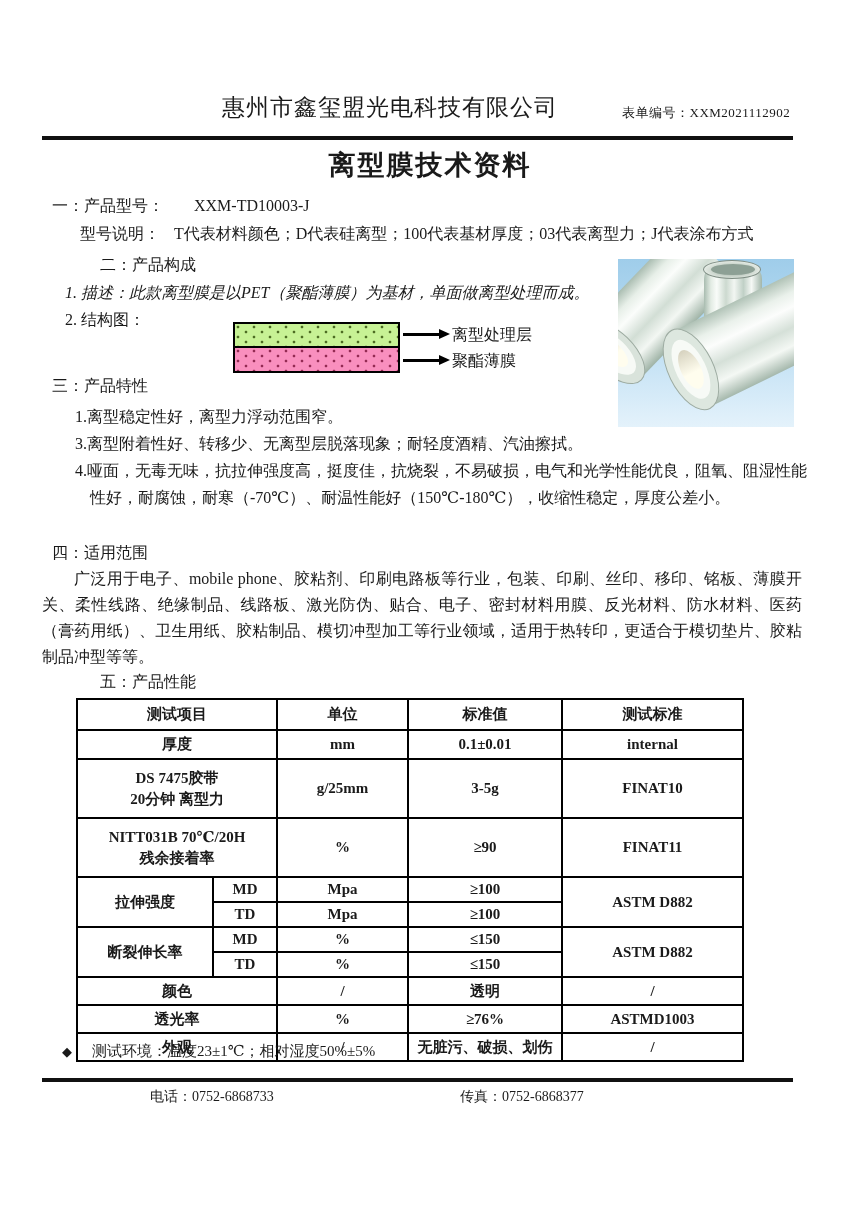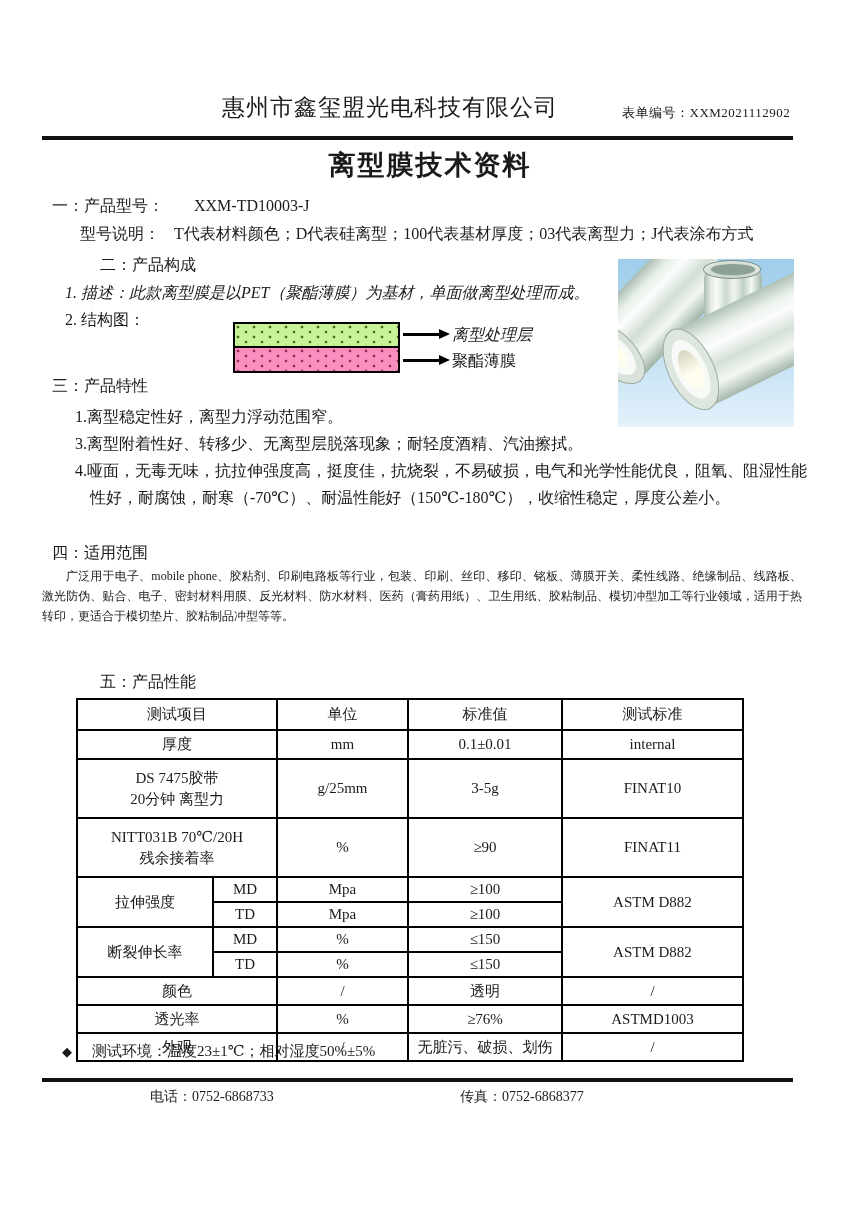--- a/index.html
+++ b/index.html
@@ -21,39 +21,39 @@
   .s1-model{margin-left:30px;}
   .s1-spec{top:224px;left:80px;}
   .s1-spec-text{margin-left:14px;}
   .s2-head{top:255px;left:52px;margin-left:48px;}
   .s2-item1{top:283px;left:65px;font-style:italic;}
   .s2-item2{top:310px;left:65px;}
   .s3-head{top:376px;left:52px;}
   .s3-items{top:403px;left:75px;width:742px;}
   .s3-items div{line-height:27px;padding-left:15px;text-indent:-15px;}
   .s4-head{top:543px;left:52px;}
-  .s4-para{top:566px;left:42px;width:760px;font-size:12px;line-height:20px;text-align:justify;text-indent:2em;font-family:Liberation Serif, serif;}
+  .s4-para{top:566px;left:42px;width:760px;font-size:16px;line-height:26px;text-align:justify;text-indent:2em;font-family:Liberation Serif, serif;}
   .s5-head{top:672px;left:52px;margin-left:48px;}
   
   .diagram{top:322px;left:233px;width:167px;height:51px;border:2px solid #000;box-sizing:border-box;}
   .layer{width:100%;box-sizing:border-box;}
   .layer-green{height:24px;border-bottom:2px solid #000;background-color:#c7f295;
     background-image:radial-gradient(circle at 3px 3px,rgba(55,85,15,.85) 1.1px,transparent 1.7px),
                      radial-gradient(circle at 3px 3px,rgba(55,85,15,.85) 1.1px,transparent 1.7px);
     background-size:16px 10px,16px 10px;background-position:0 0,8px 5px;}
   .layer-pink{height:23px;background-color:#f98fbe;
     background-image:radial-gradient(circle at 3px 3px,rgba(130,25,65,.85) 1.1px,transparent 1.7px),
                      radial-gradient(circle at 3px 3px,rgba(130,25,65,.85) 1.1px,transparent 1.7px);
     background-size:16px 10px,16px 10px;background-position:0 0,8px 5px;}
   .arrow{display:flex;align-items:center;}
   .arrow .shaft{width:36px;height:3px;background:#000;}
   .arrow .head{width:0;height:0;border-left:11px solid #000;border-top:5.5px solid transparent;border-bottom:5.5px solid transparent;}
   .arrow-top{top:329px;left:403px;}
   .arrow-bottom{top:355px;left:403px;}
-  .lbl-layer1{top:325px;left:452px;font-style:italic;}
+  .lbl-layer1{top:325px;left:452px;}
   .lbl-layer2{top:351px;left:452px;}
   
   .photo{top:259px;left:618px;width:176px;height:168px;overflow:hidden;
     background:linear-gradient(180deg,#9fcdea 0%,#b9dcf2 45%,#e4f2fb 100%);}
   .roll{position:absolute;}
   .roll .body{position:absolute;}
   .roll-center{left:86px;top:10px;width:58px;height:96px;}
   .roll-center .body{left:0;top:0;width:58px;height:96px;border-radius:6px/10px;
     background:linear-gradient(90deg,#a9bcb0 0%,#e3ece4 12%,#f9fcf9 22%,#ccd9cf 38%,#f2f6f2 52%,#c0d0c6 68%,#f5f8f5 82%,#a2b6aa 100%);}
   .roll-center .rim{position:absolute;left:-1px;top:-9px;width:58px;height:19px;border-radius:50%;
@@ -69,21 +69,21 @@
   .face{position:absolute;border-radius:50%;box-sizing:border-box;}
   .roll-left .face-outer{left:0;top:0;width:42px;height:80px;background:#d9e3db;border:1.5px solid #9dab a1;border:1.5px solid #9daba1;}
   .roll-left .face-ring{left:7px;top:11px;width:28px;height:58px;background:#f7faf6;}
   .roll-left .face-hole{left:12px;top:21px;width:18px;height:38px;background:linear-gradient(180deg,#d6d2bf 0%,#fffdee 60%);}
   .roll-right .face-outer{left:0;top:0;width:46px;height:88px;background:#dde7df;border:1.5px solid #9daba1;}
   .roll-right .face-ring{left:8px;top:12px;width:30px;height:64px;background:#f7faf6;}
   .roll-right .face-hole{left:13px;top:23px;width:20px;height:42px;background:linear-gradient(180deg,#d6d2bf 0%,#fffdee 60%);}
   
   table.perf{position:absolute;top:698px;left:76px;width:666px;border-collapse:collapse;table-layout:fixed;}
   table.perf td,table.perf th{border:2px solid #000;text-align:center;vertical-align:middle;
-    font-size:15px;font-weight:normal;padding:0;line-height:1.35;}
+    font-size:15px;font-weight:bold;padding:0;line-height:1.35;}
   tr.r31{height:31px;} tr.r29{height:29px;} tr.r49{height:59px;} tr.r25{height:25px;} tr.r28{height:28px;}
   
   .note{top:1042px;left:62px;font-size:15px;}
   .note .bullet{font-size:13px;margin-right:20px;}
   .footer-phone{top:1088px;left:150px;font-size:14px;}
   .footer-fax{top:1088px;left:460px;font-size:14px;}
 </style>
 </head>
 <body>
 

